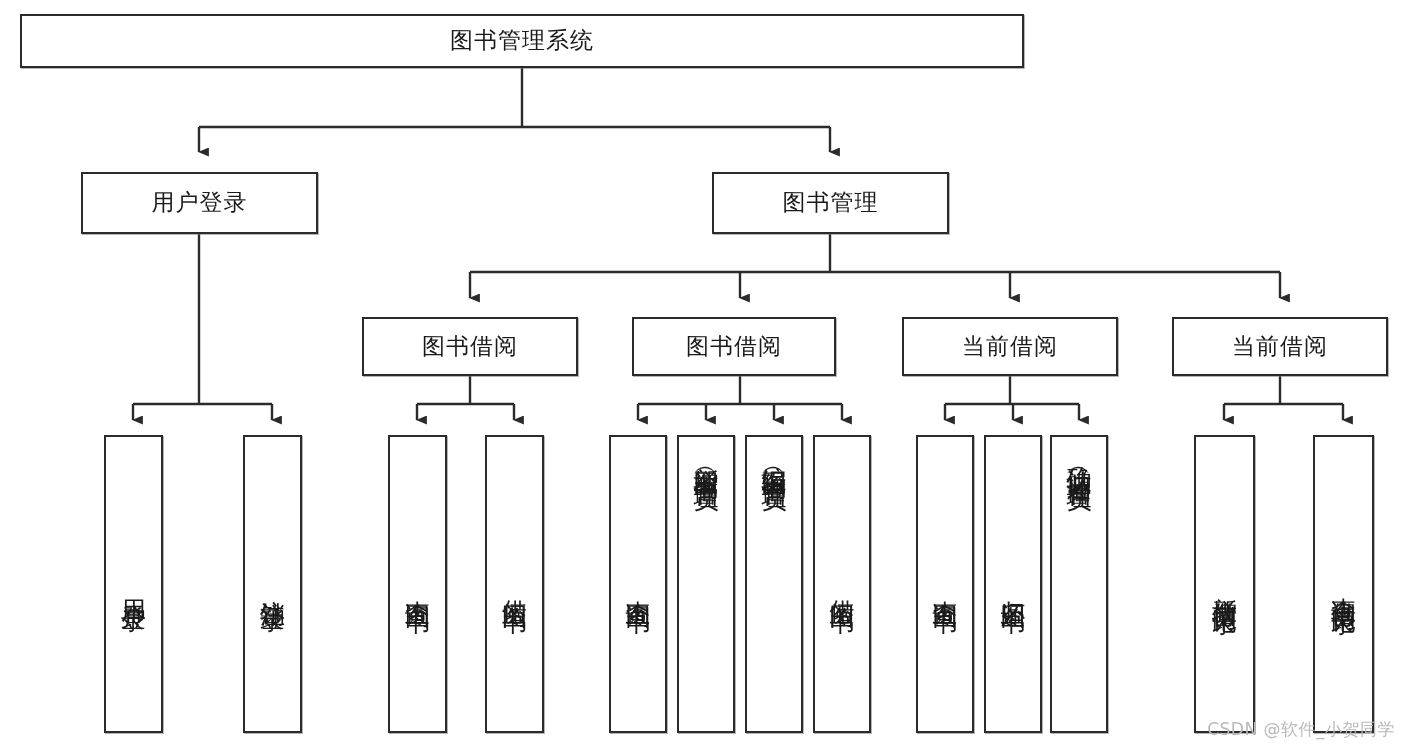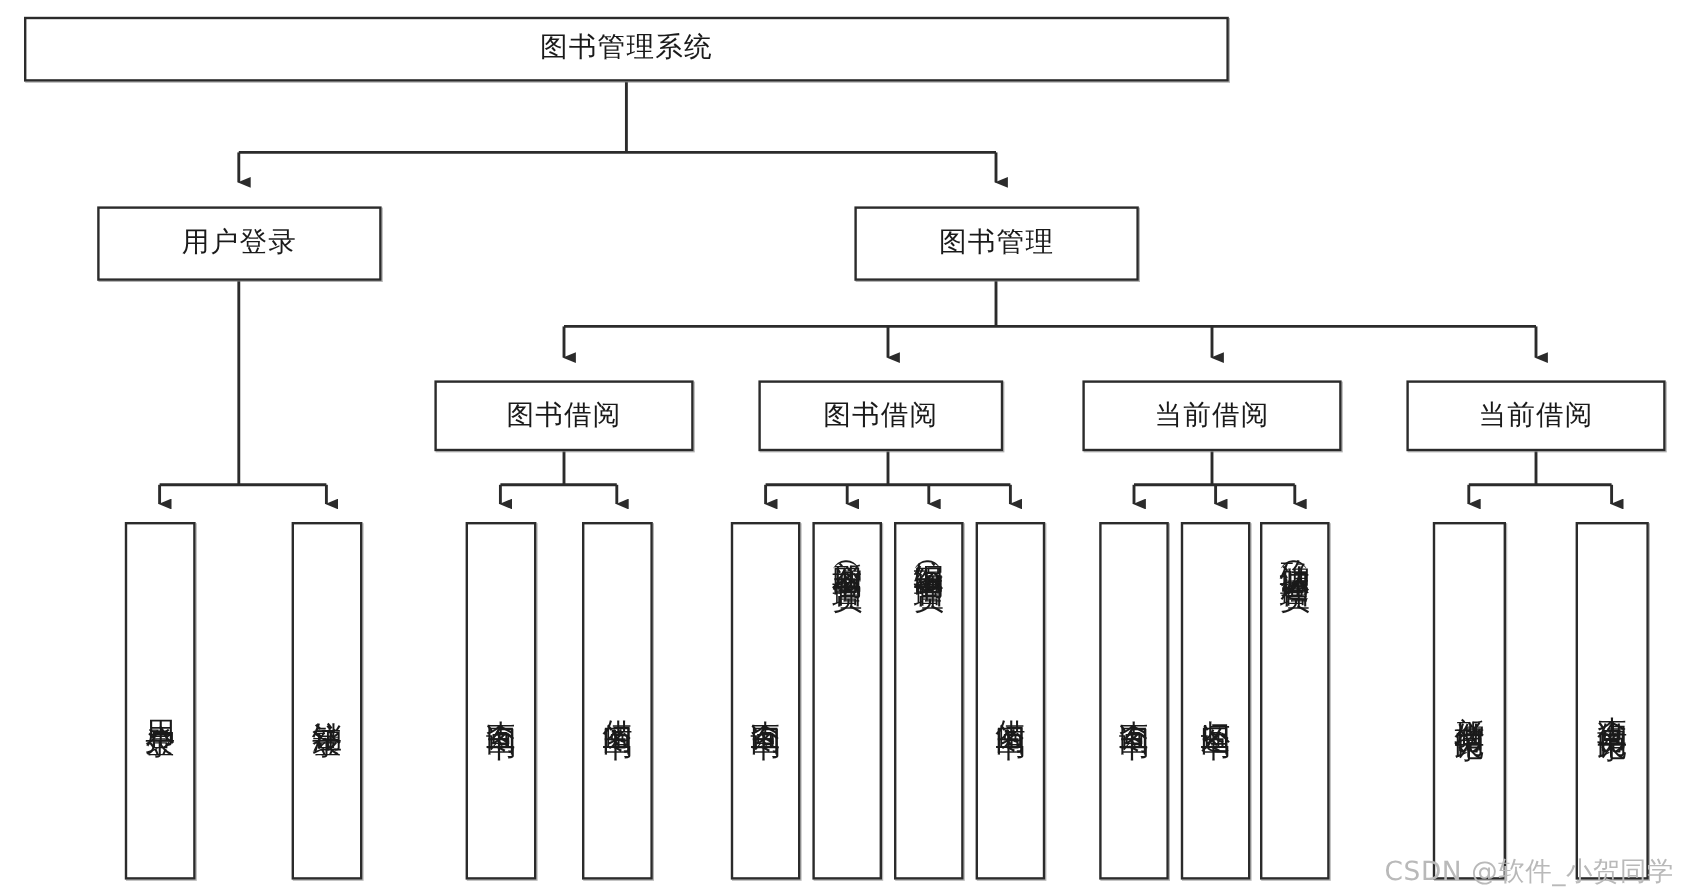--- a/index.html
+++ b/index.html
@@ -73,21 +73,21 @@
   }
   .vert-wrap.top {
     align-items: flex-start;
     padding-top: 6px;
     box-sizing: border-box;
   }
   .watermark {
     position: absolute;
     right: 10px;
     bottom: 6px;
-    font-size: 22px;
+    font-size: 17px;
     color: #b9b9b9;
     white-space: nowrap;
     letter-spacing: 0.5px;
     margin-left: 40px;
   }
 </style>
 </head>
 <body>
 
 <div id="canvas">

